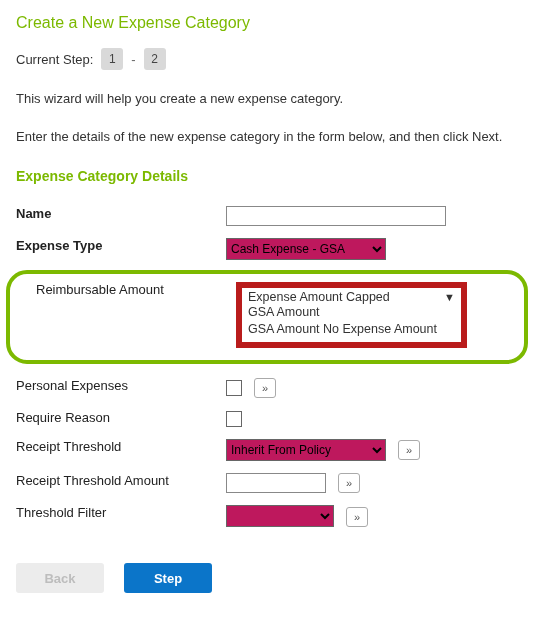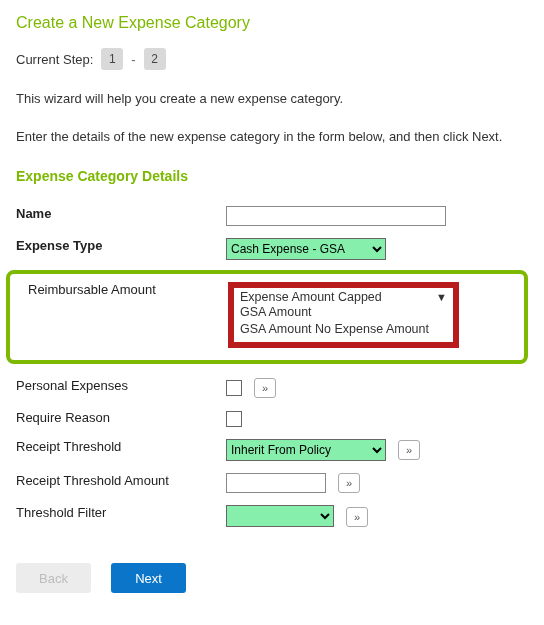--- a/index.html
+++ b/index.html
@@ -65,21 +65,21 @@
     height: 20px;
     padding: 1px 4px;
     font-size: 12px;
   }
   input.w-name  { width: 220px; }
   input.w-amt   { width: 100px; }
   select {
     border: 1px solid #666;
     font-size: 12px;
     height: 22px;
-    background: #86efac;
+    background: #be185d;
   }
   select.w-type  { width: 160px; }
   select.w-rthr  { width: 160px; }
   select.w-dept  { width: 108px; }
   .listbox {
     border: 6px solid #b91c1c;
     width: 231px;
     background: #fff;
   }
   .listbox-head {
@@ -93,22 +93,22 @@
     font-size: 11px;
     color: #333;
   }
   .listbox-items {
     padding: 0 6px 4px 6px;
     font-size: 12.5px;
     line-height: 1.35;
   }
   .highlight-wrap {
     border: 4px solid #7cb900;
-    border-radius: 8px;
-    padding: 2px 14px 6px 8px;
+    border-radius: 21px;
+    padding: 2px 14px 6px 16px;
     margin-left: -10px;
   }
   .highlight-wrap td.lbl { padding-left: 10px; }
   .chk {
     width: 16px; height: 16px;
     border: 1px solid #666;
     display: inline-block;
     background: #fff;
     vertical-align: middle;
   }
@@ -125,25 +125,25 @@
     color: #555;
     vertical-align: middle;
     letter-spacing: -1px;
   }
   .buttons {
     display: flex;
     gap: 20px;
     margin-top: 30px;
   }
   .btn {
-    width: 75px;
+    width: 88px;
     height: 30px;
     border-radius: 3px;
     font-size: 13px;
-    font-weight: 400;
+    font-weight: 700;
     border: none;
     cursor: pointer;
   }
   .btn-back {
     background: #ececec;
     color: #bdbdbd;
   }
   .btn-next {
     background: #0b75c9;
     color: #fff;
@@ -245,14 +245,14 @@
         <option></option>
       </select>
       <span class="more-btn">»</span>
     </td>
   </tr>
 </tbody>
   </table>
 
 <div class="buttons">
   <button class="btn btn-back">Back</button>
-  <button class="btn btn-next">Next</button>
+  <button class="btn btn-next">Step</button>
 </div>
 
 </body></html>

